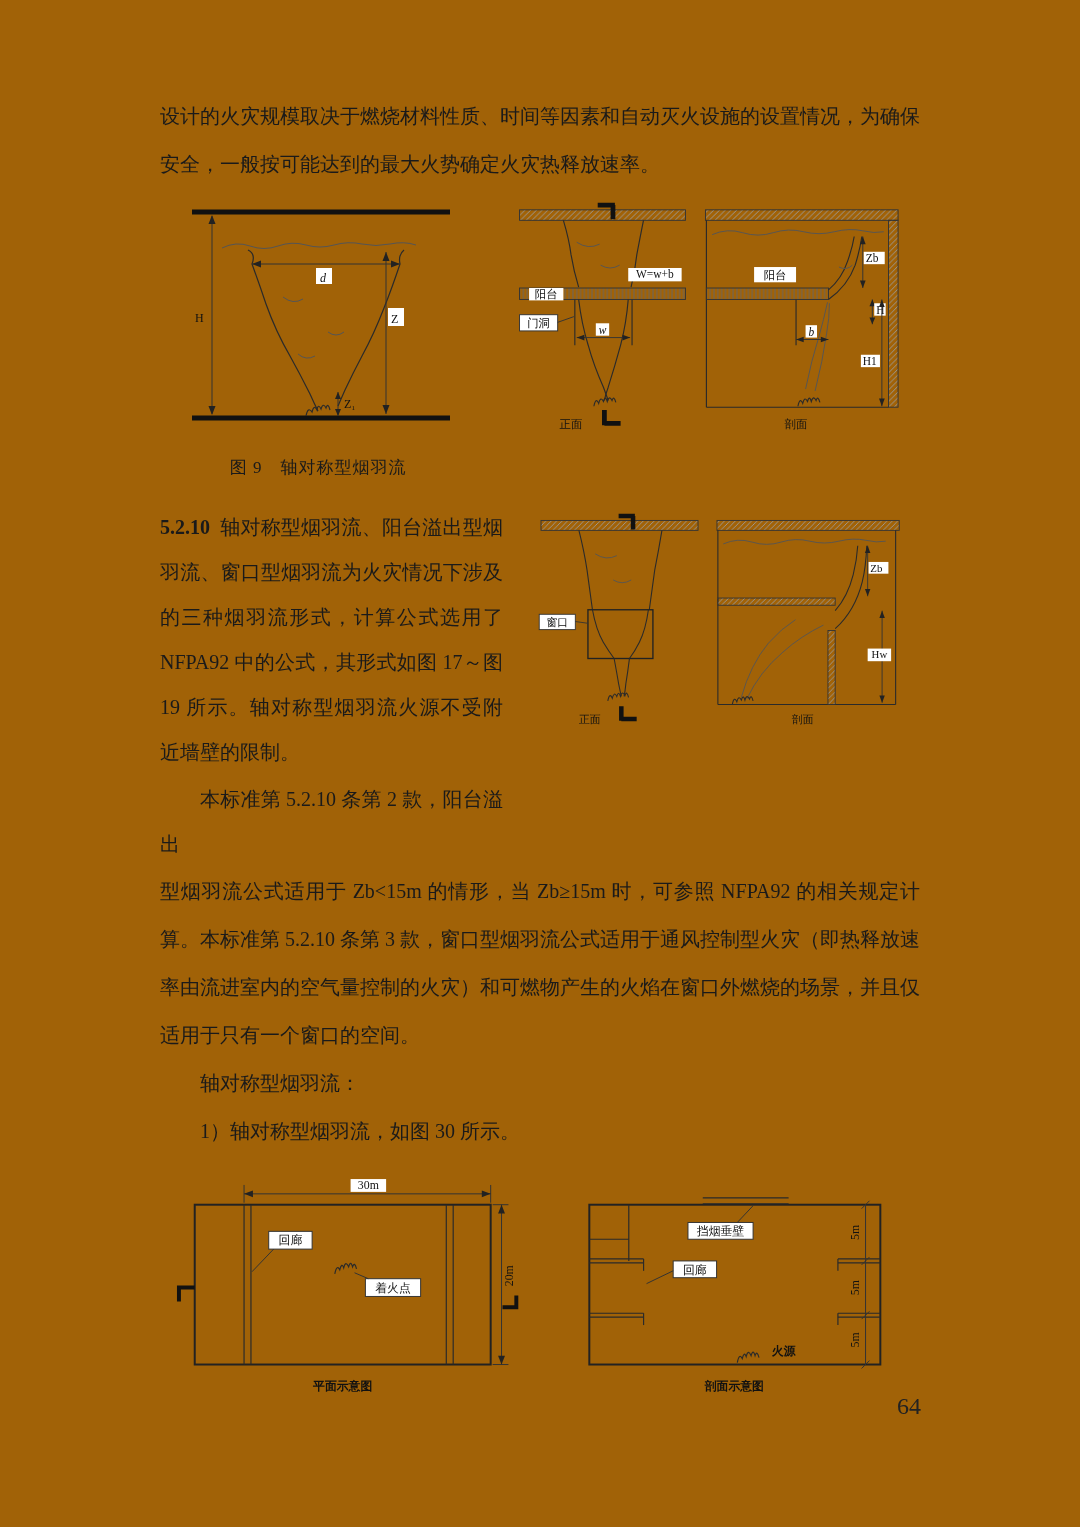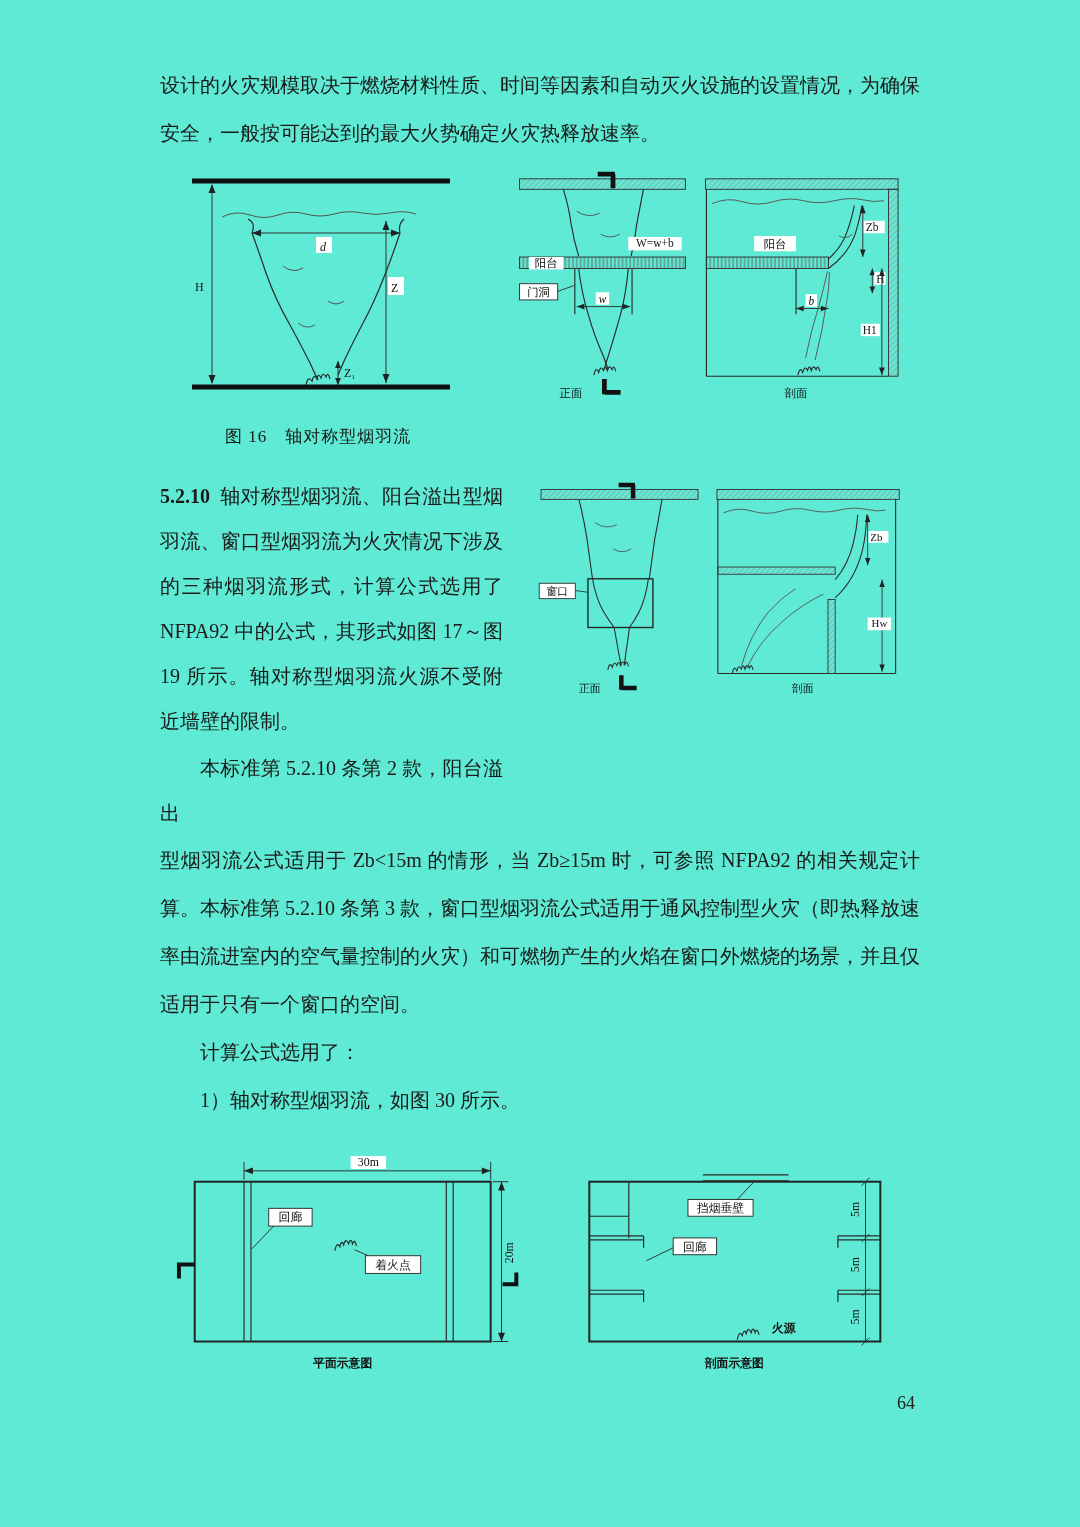--- a/index.html
+++ b/index.html
@@ -1,36 +1,36 @@
 <!DOCTYPE html>
 <html><head>
 <meta charset="utf-8">
 <style>
   html,body{margin:0;padding:0;background:#ffffff;}
   .page{
-    width:1080px;height:1527px;background:#5eead4;position:relative;
-    box-sizing:border-box;padding:61px 160px 0 160px;
+    width:1080px;height:1527px;background:#a16207;position:relative;
+    box-sizing:border-box;padding:92px 160px 0 160px;
     font-family:"Liberation Serif","DejaVu Serif",serif;color:#1a1a1a;
   }
   p{margin:0;}
   .body-text{font-size:20px;line-height:2.4;text-align:justify;}
   .indent2{text-indent:2em;}
   .indent4{text-indent:4em;}
   .fig-row{display:flex;justify-content:space-between;align-items:flex-start;margin-top:14px;}
   figure{margin:0;}
   figcaption{font-size:17px;text-align:center;margin-top:9px;letter-spacing:1px;color:#1a1a1a;}
   .fig17-block{margin-left:18px;}
   .two-col{display:flex;justify-content:space-between;margin-top:26px;gap:29px;}
   .left-col{width:350px;font-size:20px;line-height:2.25;text-align:justify;}
   .left-col b{margin-right:10px;}
   .fig19-block{width:388px;}
   .fig19-block svg{margin-top:8px;}
   .p2start{margin-top:2px;}
-  .fig20-block{width:730px;margin:30px auto 0 auto;}
-  .page-number{position:absolute;top:1393px;right:165px;font-size:18px;color:#222;}
+  .fig20-block{width:730px;margin:22px auto 0 auto;}
+  .page-number{position:absolute;top:1393px;right:159px;font-size:24px;color:#222;}
   svg{display:block;}
   svg text{font-family:"Liberation Serif","DejaVu Serif",serif;fill:#111;font-size:12px;}
   .ln{stroke:#2a2a2a;stroke-width:1.2;fill:none;}
   .wavy{stroke:#555;stroke-width:1;fill:none;}
   .dim{stroke:#333;stroke-width:1;fill:none;}
   .arrow{fill:#222;stroke:none;}
   .thick{stroke:#111;stroke-width:5;fill:none;}
   .thick4{stroke:#111;stroke-width:4;fill:none;}
   .lblbox{fill:#ffffff;stroke:#333;stroke-width:1;}
   .wbg{fill:#ffffff;stroke:none;}
@@ -80,21 +80,21 @@
           <text x="213" y="121" font-size="14">Z</text>
         </g>
         <g>
           <line x1="160" y1="190" x2="160" y2="214" class="dim"></line>
           <path class="arrow" d="M160 190 l-3 7 h6 z"></path>
           <path class="arrow" d="M160 214 l-3 -7 h6 z"></path>
           <text x="166" y="206" font-size="12">Z₁</text>
         </g>
         <path class="ln" d="M128 214 q2 -10 6 -4 q2 -8 5 -2 q1 -7 4 -1 q2 -7 5 -1 q2 -6 4 2"></path>
       </svg>
-      <figcaption>图 16　轴对称型烟羽流</figcaption>
+      <figcaption>图 9　轴对称型烟羽流</figcaption>
     </figure>
 
     <figure>
       <svg width="410" height="234" viewBox="0 0 430 245">
         <defs>
           <pattern id="h18" width="6" height="6" patternUnits="userSpaceOnUse">
             <path d="M0 6 L6 0" stroke="#999" stroke-width="1"></path>
           </pattern>
           <pattern id="v18" width="4" height="12" patternUnits="userSpaceOnUse">
             <line x1="2" y1="0" x2="2" y2="12" stroke="#666" stroke-width="1"></line>
@@ -245,21 +245,21 @@
             <rect x="372" y="150" width="26" height="14" class="wbg"></rect>
             <text x="385" y="161" font-size="11" text-anchor="middle">Hw</text>
           </g>
           <text x="300" y="233" font-size="12" text-anchor="middle">剖面</text>
         </g>
       </svg>
     </figure>
   </div>
 
   <p class="body-text">型烟羽流公式适用于 Zb&lt;15m 的情形，当 Zb≥15m 时，可参照 NFPA92 的相关规定计算。本标准第 5.2.10 条第 3 款，窗口型烟羽流公式适用于通风控制型火灾（即热释放速率由流进室内的空气量控制的火灾）和可燃物产生的火焰在窗口外燃烧的场景，并且仅适用于只有一个窗口的空间。</p>
-  <p class="body-text indent2">计算公式选用了：</p>
+  <p class="body-text indent2">轴对称型烟羽流：</p>
   <p class="body-text indent2">1）轴对称型烟羽流，如图 30 所示。</p>
 
   <figure class="fig20-block">
     <svg width="730" height="232" viewBox="0 0 740 235">
 
       <g>
         <rect x="20" y="28" width="300" height="162" fill="none" stroke="#222" stroke-width="2"></rect>
         <line x1="70" y1="28" x2="70" y2="190" class="ln"></line>
         <line x1="77" y1="28" x2="77" y2="190" class="ln"></line>
         <line x1="275" y1="28" x2="275" y2="190" class="ln"></line>

